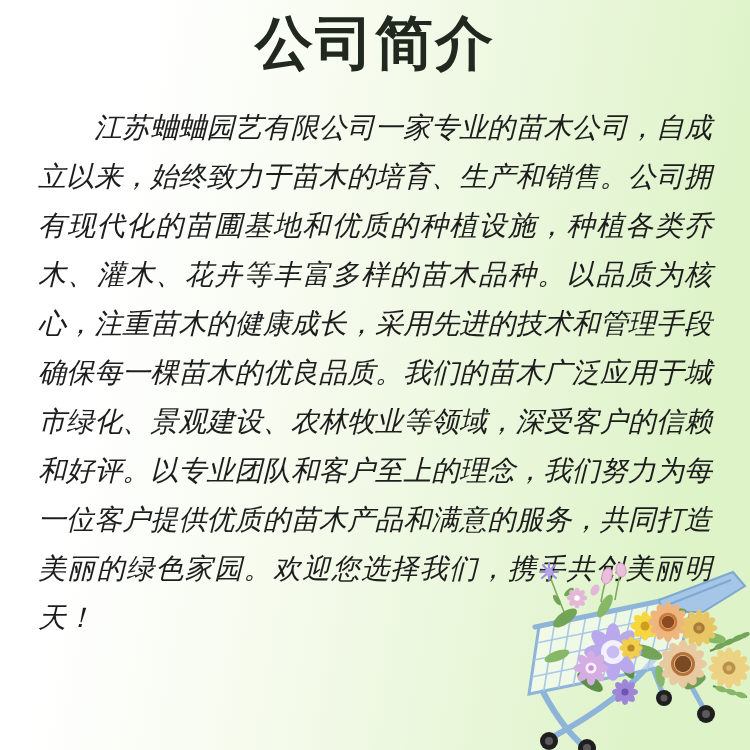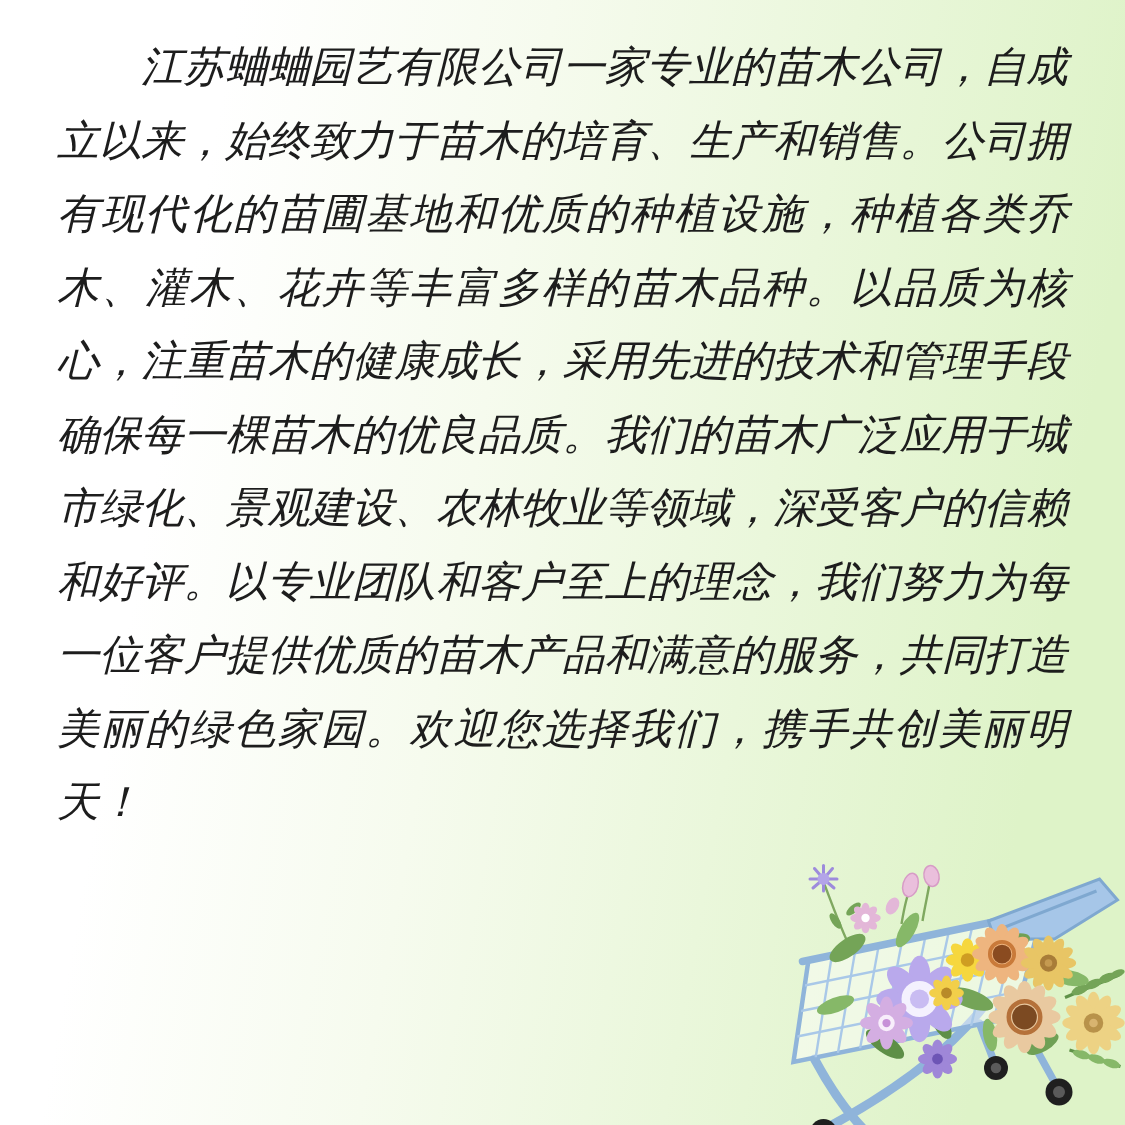--- a/index.html
+++ b/index.html
@@ -35,20 +35,21 @@
     right:0;bottom:0;
     width:245px;height:200px;
     pointer-events:none;
   }
 </style>
 </head>
 <body>
 
 <div class="page">
 
+  <h1 class="page-title">公司简介</h1>
 
   <p class="intro-paragraph">江苏蛐蛐园艺有限公司一家专业的苗木公司，自成立以来，始终致力于苗木的培育、生产和销售。公司拥有现代化的苗圃基地和优质的种植设施，种植各类乔木、灌木、花卉等丰富多样的苗木品种。以品质为核心，注重苗木的健康成长，采用先进的技术和管理手段确保每一棵苗木的优良品质。我们的苗木广泛应用于城市绿化、景观建设、农林牧业等领域，深受客户的信赖和好评。以专业团队和客户至上的理念，我们努力为每一位客户提供优质的苗木产品和满意的服务，共同打造美丽的绿色家园。欢迎您选择我们，携手共创美丽明天！</p>
 
   <div class="cart-art">
     <svg viewBox="0 0 245 200" width="245" height="200">
 
       <g fill="none" stroke="#8fb4da" stroke-linecap="round">
         <path d="M150,102 C120,140 72,168 46,182" stroke-width="6"></path>
         <path d="M38,136 C52,162 66,180 80,191" stroke-width="6"></path>
         <path d="M174,108 C184,126 194,144 200,155" stroke-width="5"></path>

